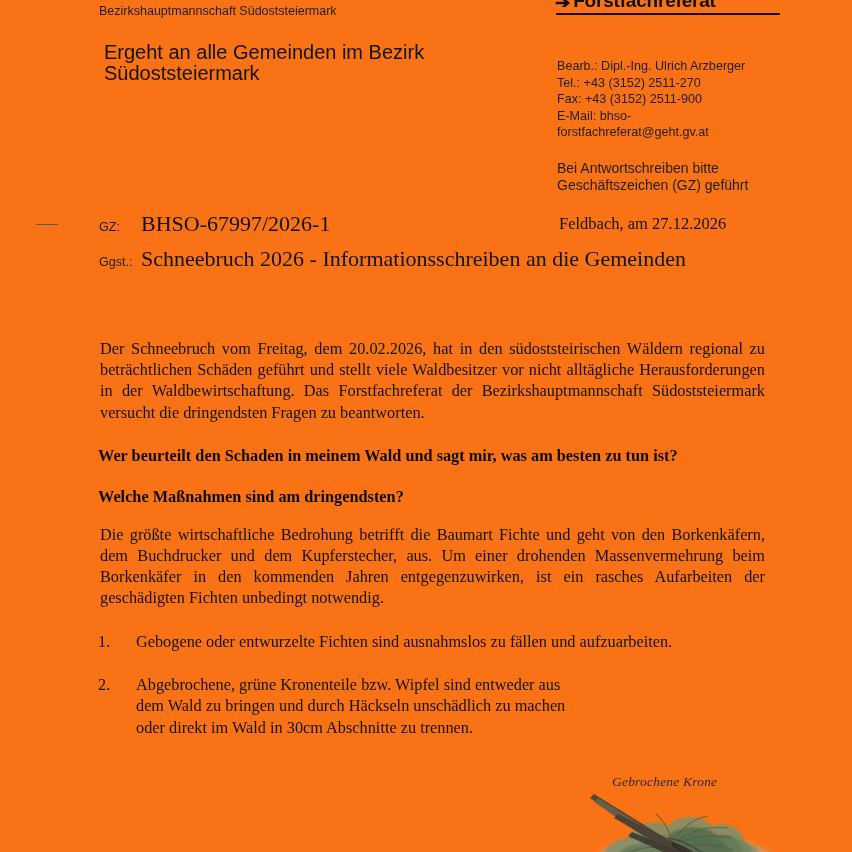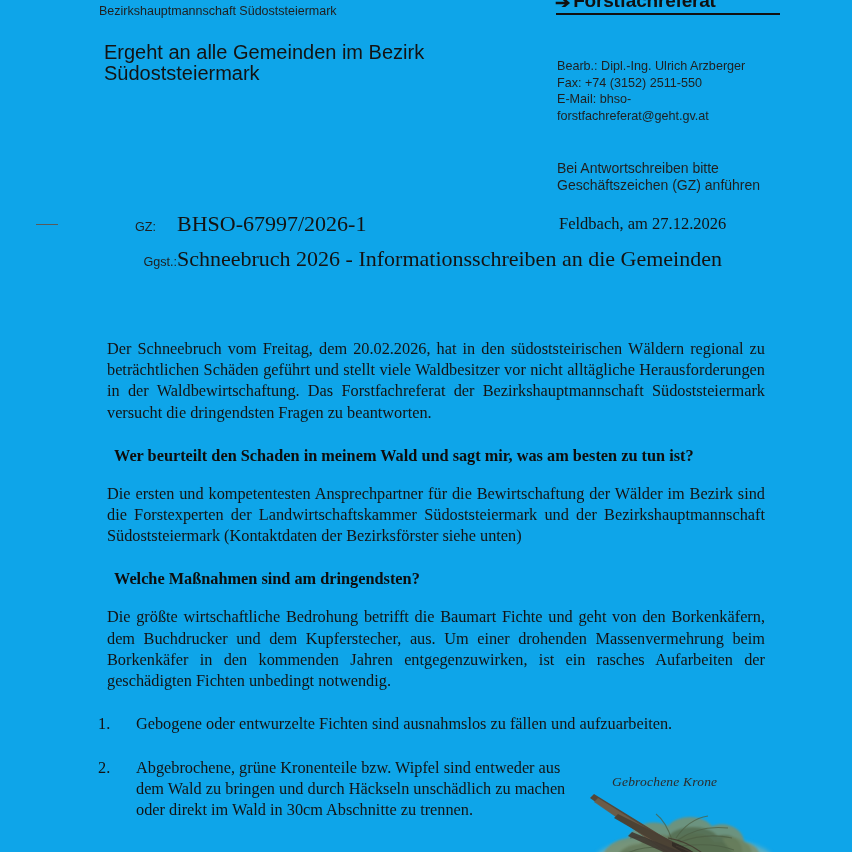--- a/index.html
+++ b/index.html
@@ -13,21 +13,21 @@
     position: relative;
     overflow: hidden;
     font-family: "Liberation Serif", serif;
     color: #1a1a1a;
     -webkit-font-smoothing: antialiased;
   }
 
   .page {
     position: absolute;
     inset: 0;
-    background: #0ea5e9;
+    background: #f97316;
   }
 
   
   .dept-header {
     position: absolute;
     left: 556px;
     top: -10px;
     width: 300px;
   }
   .dept-title {
@@ -123,24 +123,23 @@
     left: 99px;
     top: 213px;
     font-size: 16px;
     line-height: 21px;
     white-space: nowrap;
   }
   .gz-label, .ggst-label {
     font-family: "Liberation Sans", sans-serif;
     font-size: 12.6px;
     color: #1f1f1f;
-    margin-left: 36px;
   }
   .gz-label { display: inline-block; width: 42px; }
-  .ggst-label { display: inline-block; width: 42px; text-align: right; }
+  .ggst-label { display: inline-block; width: 42px; }
   .gz-value, .ggst-value {
     font-family: "Liberation Serif", serif;
     font-size: 22px;
     color: #131313;
   }
   .ggst-row {
     position: absolute;
     left: 99px;
     top: 246px;
     white-space: nowrap;
@@ -156,30 +155,30 @@
   }
 
   
   .body-area {
     position: absolute;
     left: 98px;
     top: 338px;
     width: 667px;
   }
   p.para {
-    margin: 0 0 19px 9px;
+    margin: 0 0 19px 2px;
     font-family: "Liberation Serif", serif;
     font-size: 16.3px;
     line-height: 21.2px;
     text-align: justify;
     color: #131313;
     hyphens: none;
   }
   p.question {
-    margin: 0 0 17px 16px;
+    margin: 0 0 17px 0;
     font-family: "Liberation Serif", serif;
     font-weight: bold;
     font-size: 16.3px;
     line-height: 21px;
     text-align: left;
     color: #0d0d0d;
   }
   .spacer-sm { height: 3px; }
 
   
@@ -247,47 +246,47 @@
   </div>
   <div class="dept-rule"></div>
 
   <div class="recipient">
     <div>Ergeht an alle Gemeinden im Bezirk</div>
     <div>Südoststeiermark</div>
   </div>
 
   <div class="contact">
     <div class="row">Bearb.: Dipl.-Ing. Ulrich Arzberger</div>
-    <div class="row">Fax:  +74 (3152) 2511-550</div>
+    <div class="row">Tel.:  +43 (3152) 2511-270</div>
+    <div class="row">Fax:  +43 (3152) 2511-900</div>
     <div class="email-wrap">E-Mail: bhso-</div>
     <div class="email-wrap">forstfachreferat@geht.gv.at</div>
   </div>
 
   <div class="reply-note">
     <div>Bei Antwortschreiben bitte</div>
-    <div>Geschäftszeichen (GZ) anführen</div>
+    <div>Geschäftszeichen (GZ) geführt</div>
   </div>
 
   <div class="fold-mark"></div>
 
   <div class="gz-row">
     <span class="gz-label">GZ:</span><span class="gz-value">BHSO-67997/2026-1</span>
   </div>
 
   <div class="date-line">Feldbach, am 27.12.2026</div>
 
   <div class="ggst-row">
     <span class="ggst-label">Ggst.:</span><span class="ggst-value">Schneebruch 2026 - Informationsschreiben an die Gemeinden</span>
   </div>
 
   <div class="body-area">
     <p class="para">Der Schneebruch vom Freitag, dem 20.02.2026, hat in den südoststeirischen Wäldern regional zu beträchtlichen Schäden geführt und stellt viele Waldbesitzer vor nicht alltägliche Herausforderungen in der Waldbewirtschaftung. Das Forstfachreferat der Bezirkshauptmannschaft Südoststeiermark versucht die dringendsten Fragen zu beantworten.</p>
     <div class="spacer-sm"></div>
     <p class="question">Wer beurteilt den Schaden in meinem Wald und sagt mir, was am besten zu tun ist?</p>
-    <p class="para">Die ersten und kompetentesten Ansprechpartner für die Bewirtschaftung der Wälder im Bezirk sind die Forstexperten der Landwirtschaftskammer Südoststeiermark und der Bezirkshauptmannschaft Südoststeiermark (Kontaktdaten der Bezirksförster siehe unten)</p>
     <div class="spacer-sm"></div>
     <p class="question">Welche Maßnahmen sind am dringendsten?</p>
     <p class="para">Die größte wirtschaftliche Bedrohung betrifft die Baumart Fichte und geht von den Borkenkäfern, dem Buchdrucker und dem Kupferstecher, aus. Um einer drohenden Massenvermehrung beim Borkenkäfer in den kommenden Jahren entgegenzuwirken, ist ein rasches Aufarbeiten der geschädigten Fichten unbedingt notwendig.</p>
     <div class="spacer-sm"></div>
 
     <ol class="numlist">
       <li class="item-1">
         <span class="marker">1.</span>
         <span class="li-text">Gebogene oder entwurzelte Fichten sind ausnahmslos zu fällen und aufzuarbeiten.</span>
       </li>

